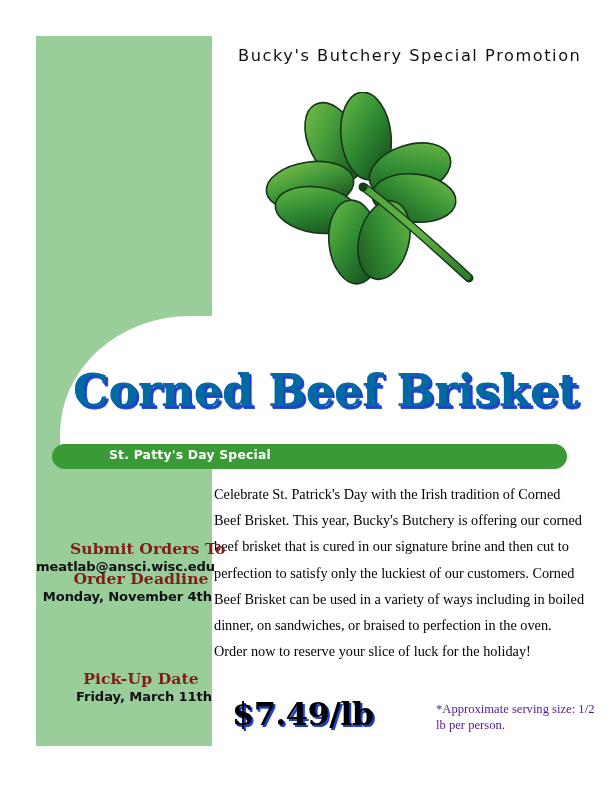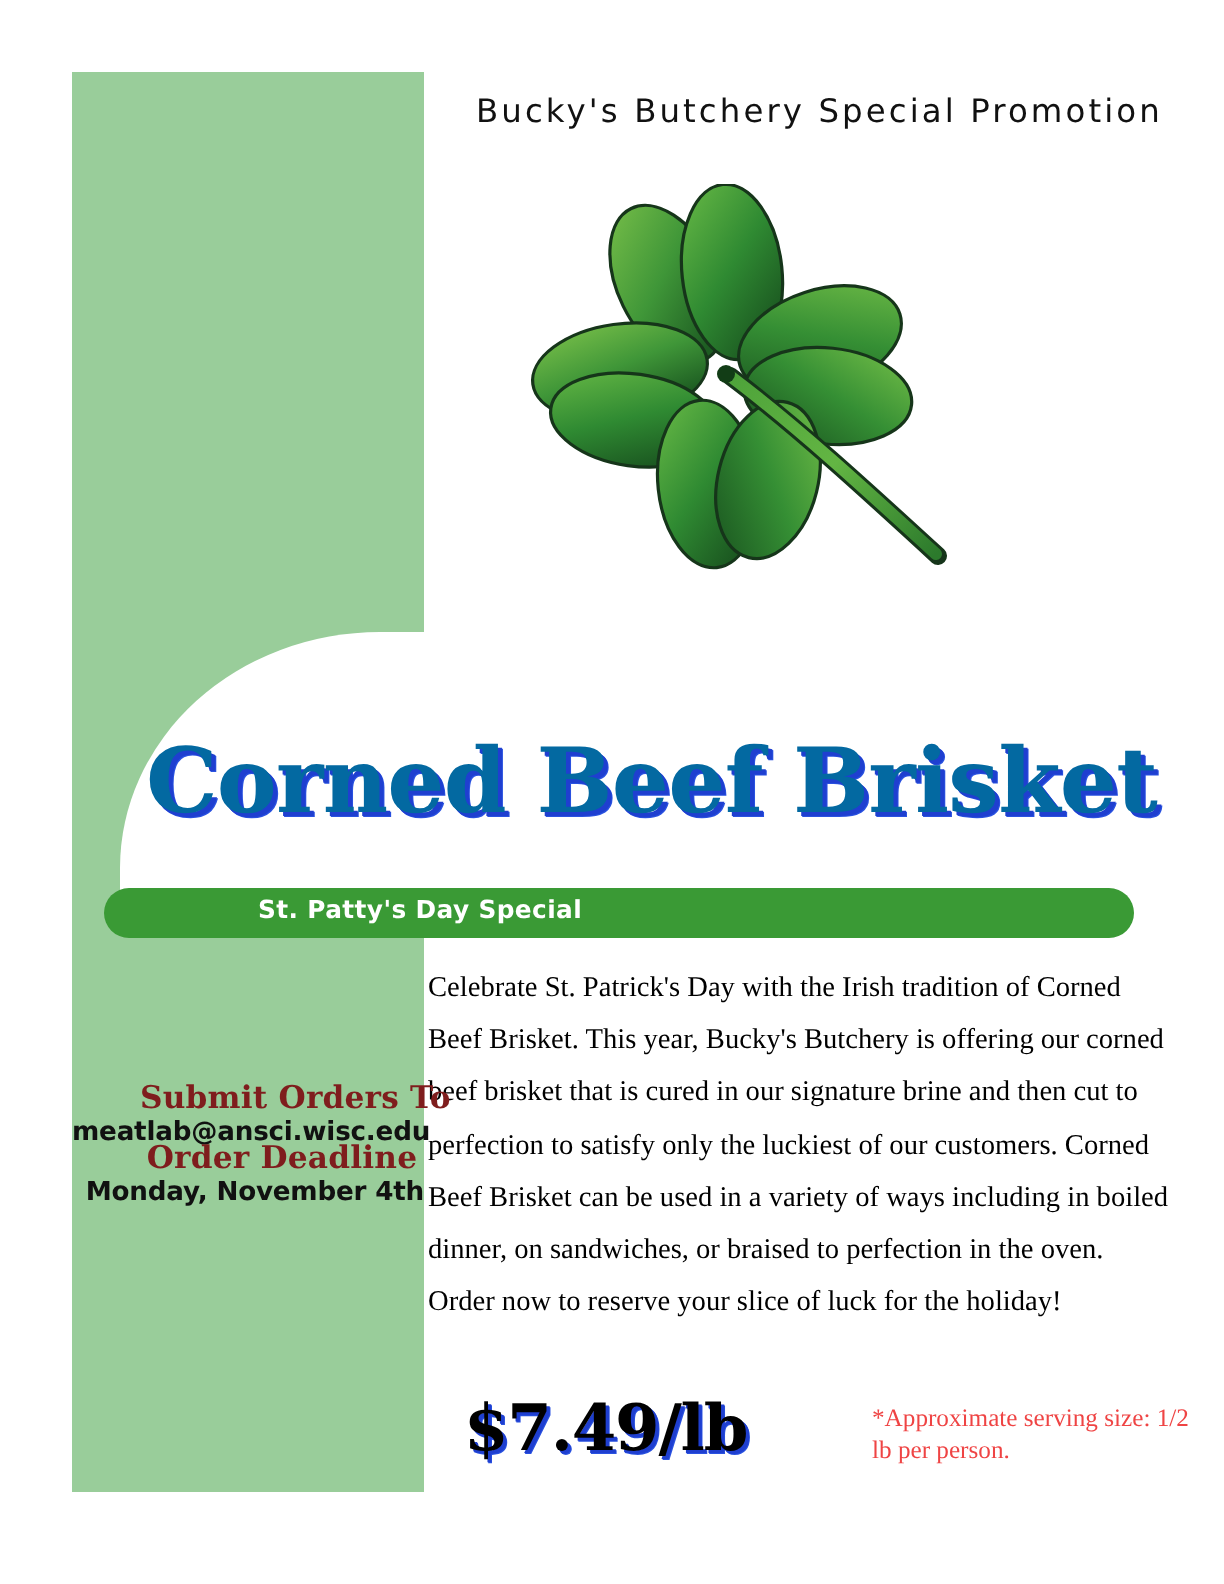--- a/index.html
+++ b/index.html
@@ -91,21 +91,21 @@
     position: absolute;
     left: 52px;
     top: 444px;
     width: 515px;
     height: 25px;
     background: #3a9a35;
     border-radius: 13px;
   }
   .pill-label {
     position: absolute;
-    left: 129px;
+    left: 109px;
     top: 447px;
     width: 300px;
     font-family: "DejaVu Sans", sans-serif;
     font-size: 12.4px;
     font-weight: 700;
     letter-spacing: 0.2px;
     color: #ffffff;
     white-space: nowrap;
   }
 
@@ -139,21 +139,21 @@
 
   
   .serving-note {
     position: absolute;
     left: 436px;
     top: 702px;
     width: 160px;
     font-family: "Liberation Serif", serif;
     font-size: 12.6px;
     line-height: 15.6px;
-    color: #ef4444;
+    color: #4c1d95;
   }
 
   
   .side-block {
     position: absolute;
     left: 36px;
     width: 176px;
     text-align: center;
   }
   .side-block.orders  { top: 539px; }
@@ -257,14 +257,18 @@
   <div class="side-block orders">
     <div class="side-head">Submit Orders To</div>
     <div class="side-sub">meatlab@ansci.wisc.edu</div>
   </div>
 
   <div class="side-block deadline">
     <div class="side-head">Order Deadline</div>
     <div class="side-sub">Monday, November 4th</div>
   </div>
 
+  <div class="side-block pickup">
+    <div class="side-head">Pick-Up Date</div>
+    <div class="side-sub">Friday, March 11th</div>
+  </div>
 
 </div>
 
 </body></html>

